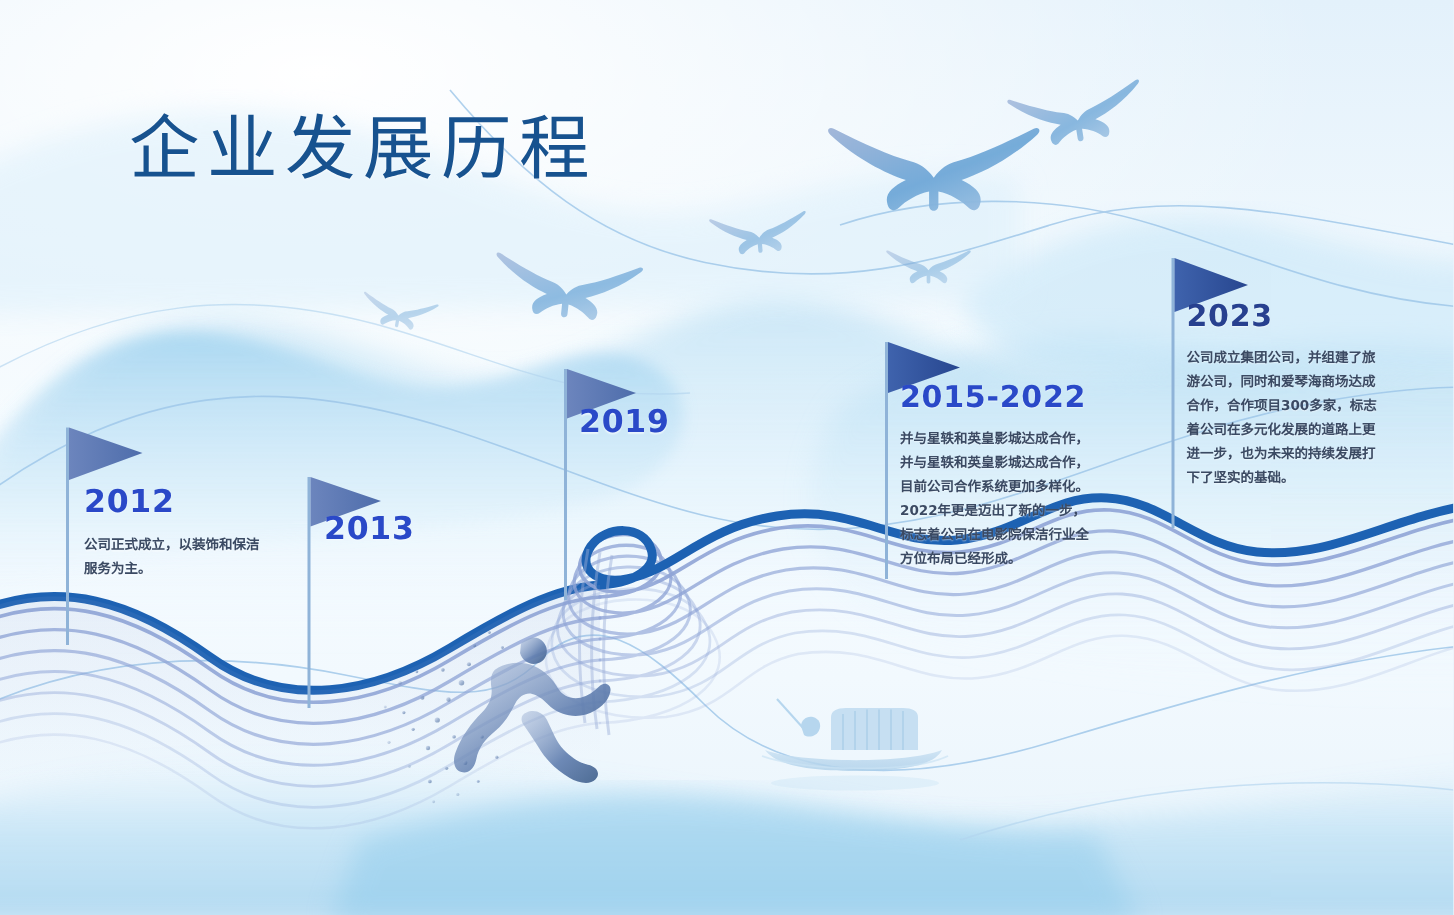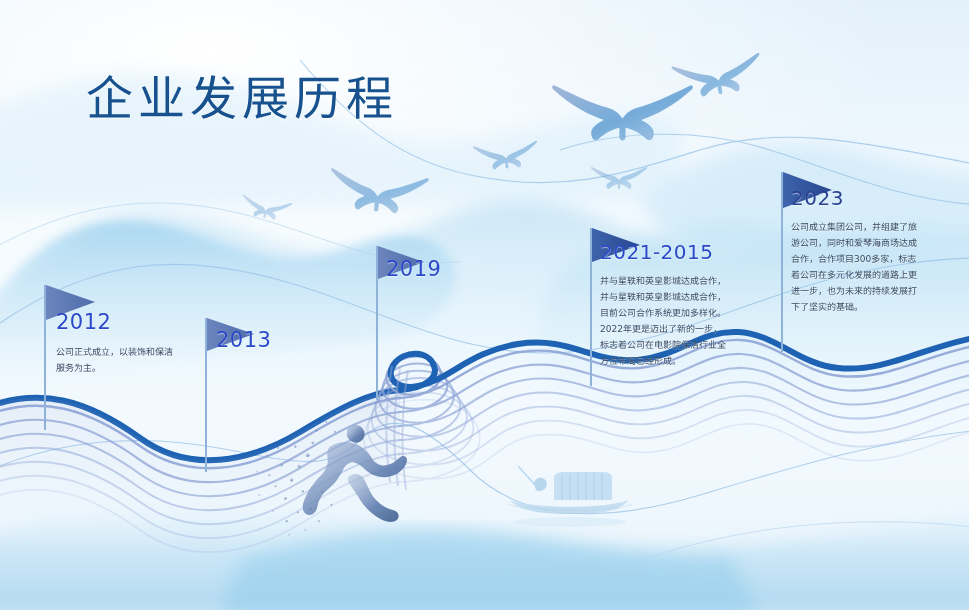--- a/index.html
+++ b/index.html
@@ -22,27 +22,27 @@
     font-size:47px;letter-spacing:5px;font-weight:400;
     color:#17528f;
     font-family:"DejaVu Sans","Liberation Sans",sans-serif;
     text-shadow:0 1px 2px rgba(255,255,255,.7);
     white-space:nowrap;
   }
 
   
   .milestone{position:absolute;}
   .year{
-    font-size:21px;font-weight:400;color:#2a49c8;letter-spacing:.5px;
+    font-size:21px;font-weight:700;color:#2a49c8;letter-spacing:.5px;
     font-family:"DejaVu Sans","Liberation Sans",sans-serif;
-    line-height:1;margin:4px 0 11px 0;white-space:nowrap;
+    line-height:1;margin:16px 0 11px 0;white-space:nowrap;
     text-shadow:0 1px 1px rgba(255,255,255,.55);
   }
   .desc{
-    font-size:9px;line-height:1.78;color:#3b4a63;font-weight:400;
+    font-size:9px;line-height:1.78;color:#3b4a63;font-weight:700;
     font-family:"DejaVu Sans","Liberation Sans",sans-serif;
     text-shadow:0 1px 1px rgba(255,255,255,.5);
   }
   .m-2012{left:56px;top:308px;width:120px;}
   .m-2015{left:216px;top:326px;width:120px;}
   .m-2019{left:386px;top:255px;width:150px;}
   .m-2021{left:600px;top:238px;width:128px;}
   .m-2023{left:791px;top:184px;width:128px;}
 
   .m-2021 .year,.m-2023 .year{font-size:20px;}
@@ -364,21 +364,21 @@
 
   <div class="milestone m-2015">
     <div class="year">2013</div>
   </div>
 
   <div class="milestone m-2019">
     <div class="year">2019</div>
   </div>
 
   <div class="milestone m-2021">
-    <div class="year">2021-2015</div>
+    <div class="year">2015-2022</div>
     <div class="desc">并与星轶和英皇影城达成合作，并与星轶和英皇影城达成合作，目前公司合作系统更加多样化。2022年更是迈出了新的一步，标志着公司在电影院保洁行业全方位布局已经形成。</div>
   </div>
 
   <div class="milestone m-2023">
     <div class="year">2023</div>
     <div class="desc">公司成立集团公司，并组建了旅游公司，同时和爱琴海商场达成合作，合作项目300多家，标志着公司在多元化发展的道路上更进一步，也为未来的持续发展打下了坚实的基础。</div>
   </div>
 
 </div>
 

